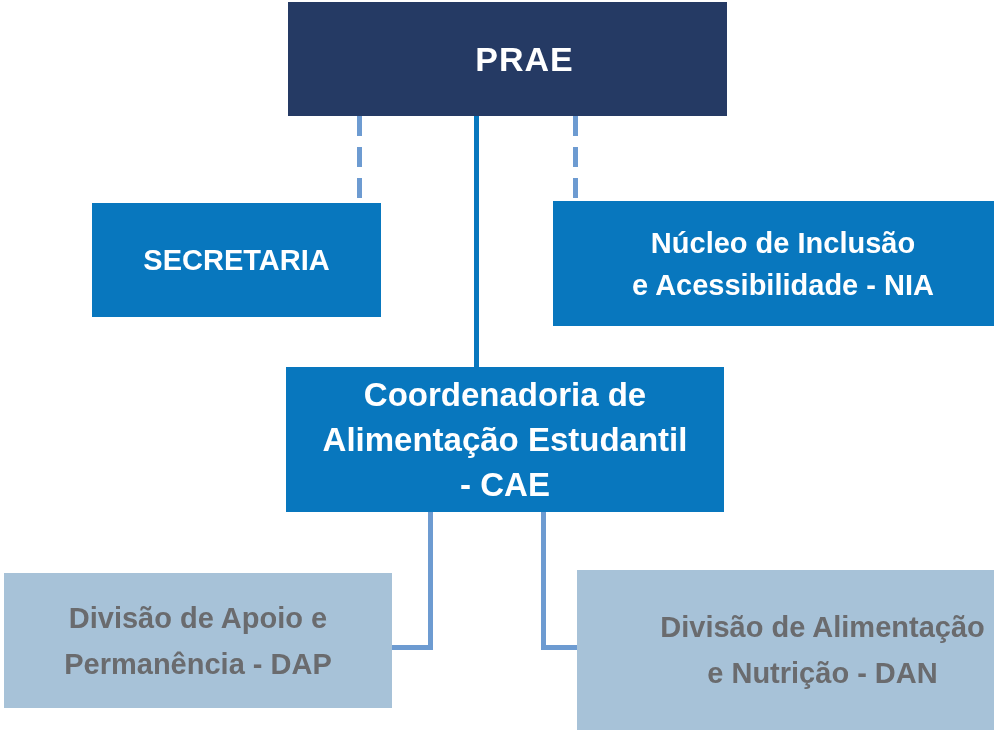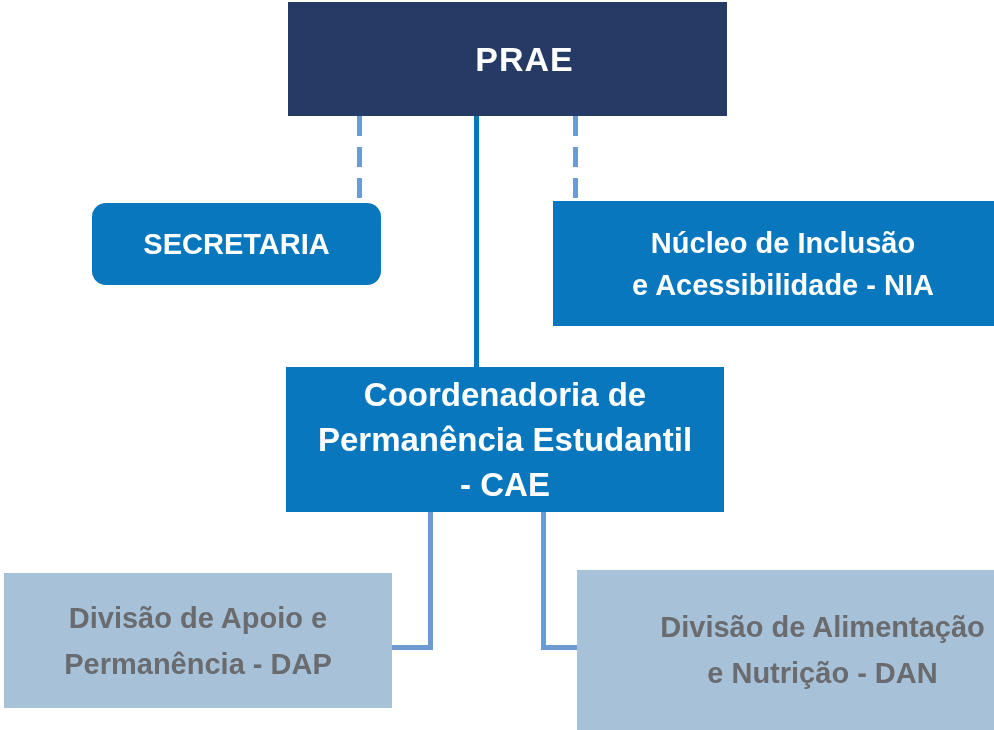--- a/index.html
+++ b/index.html
@@ -33,21 +33,21 @@
     background: var(--box_blue, #0877BE);
     color: var(--text_white, #ffffff);
   }
   .node-light {
     background: var(--box_light, #A7C2D8);
     color: var(--text_gray, #6A6B6E);
   }
 
   
   .p-prae       { left: 288px; top: 2px;   width: 439px; height: 114px; font-size: 34px; letter-spacing: 1px; padding-left: 34px; }
-  .p-secretaria { left: 92px;  top: 203px; width: 289px; height: 82px; font-size: 29px; border-radius: 14px; }
+  .p-secretaria { left: 92px;  top: 203px; width: 289px; height: 114px; font-size: 29px; }
   .p-nia        { left: 525px; top: 201px; width: 460px; height: 125px; font-size: 29px; line-height: 42px; margin-left: 28px; }
   .p-cae        { left: 286px; top: 367px; width: 438px; height: 145px; font-size: 33px; line-height: 45px; }
   .p-dap        { left: 4px;   top: 573px; width: 388px; height: 135px; font-size: 29px; line-height: 46px; }
   .p-dan        { left: 577px; top: 570px; width: 491px; height: 160px; font-size: 29px; line-height: 46px; }
 
   
   .conn { position: absolute; }
   .conn-solid-blue { background: var(--connector_blue, #0877BE); }
   .conn-light { background: var(--connector_light, #6D9BD1); }
   .conn-dashed {
@@ -91,21 +91,21 @@
   <div class="node node-blue p-nia">
     <span>
       <span class="lbl">Núcleo de Inclusão</span>
       <span class="lbl">e Acessibilidade - NIA</span>
     </span>
   </div>
 
   <div class="node node-blue p-cae">
     <span>
       <span class="lbl">Coordenadoria de</span>
-      <span class="lbl">Permanência Estudantil</span>
+      <span class="lbl">Alimentação Estudantil</span>
       <span class="lbl">- CAE</span>
     </span>
   </div>
 
   <div class="node node-light p-dap">
     <span>
       <span class="lbl">Divisão de Apoio e</span>
       <span class="lbl">Permanência - DAP</span>
     </span>
   </div>

